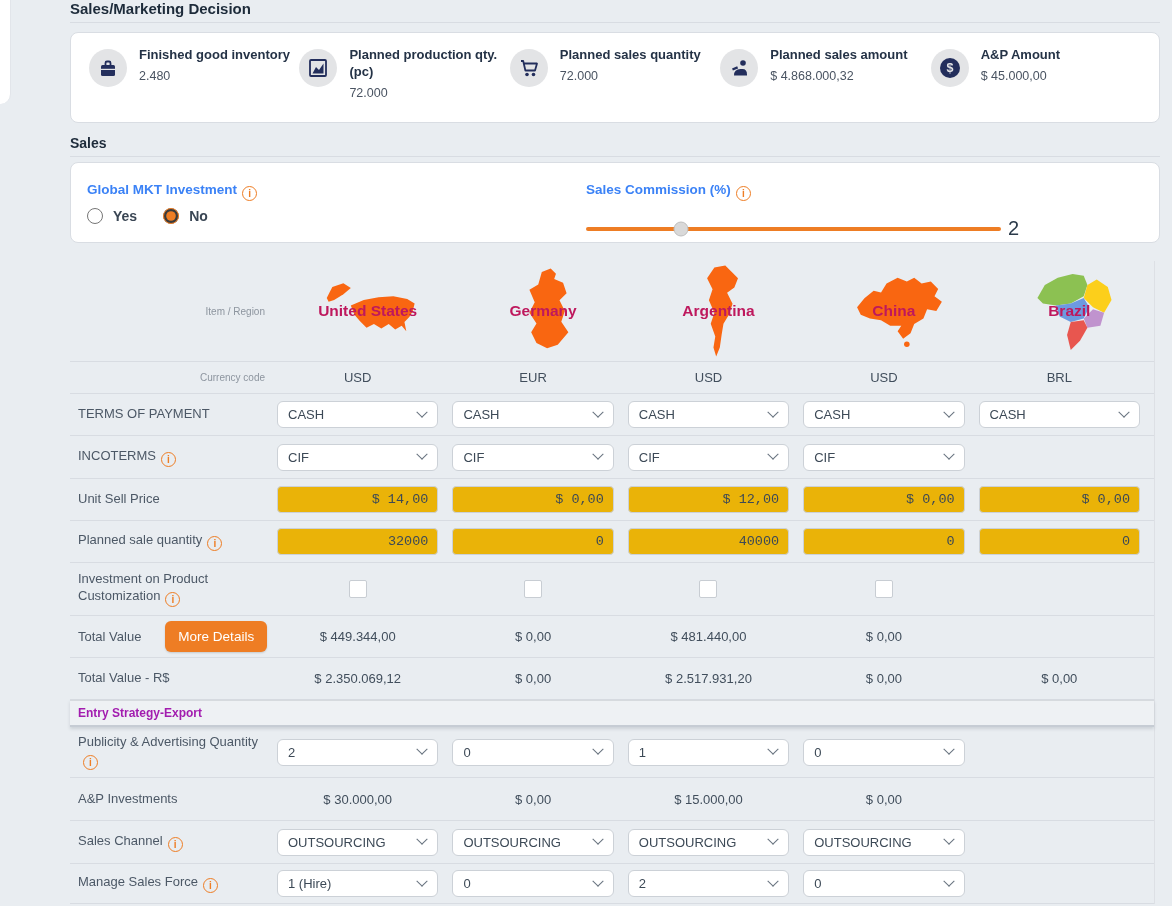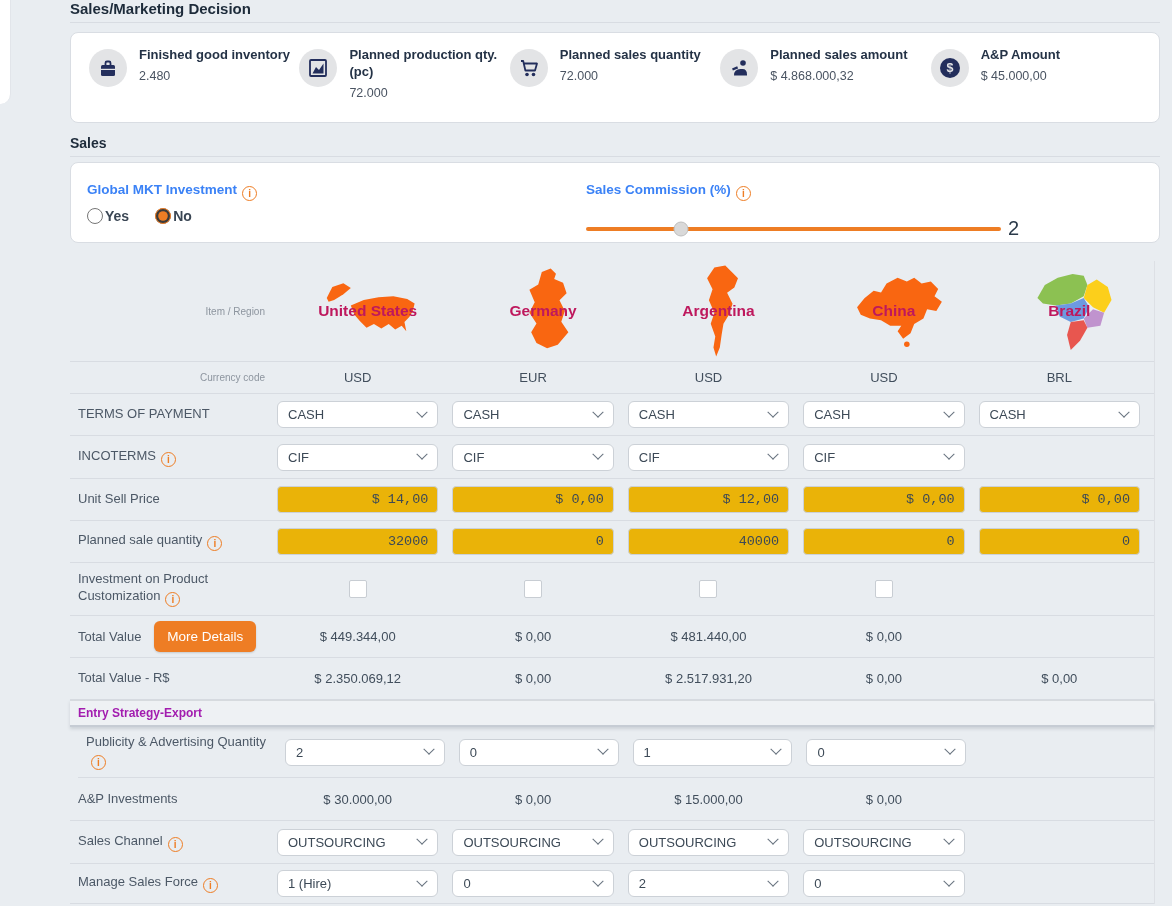--- a/index.html
+++ b/index.html
@@ -44,21 +44,21 @@
   .sales-card { margin-top:5px; height:81px; position:relative; padding:17px 0 0 16px; }
   .fld-label { font-size:13.5px; font-weight:bold; color:#3b82f6; }
   .info {
     display:inline-flex; align-items:center; justify-content:center;
     width:15px; height:15px; border:1.5px solid #ee7d24; border-radius:50%;
     color:#ee7d24; font-size:10px; font-weight:bold; margin-left:5px;
     vertical-align:-3px; cursor:pointer;
   }
   .info::after { content:"i"; }
   .radio-row { margin-top:7px; display:flex; align-items:center; gap:26px; }
-  .radio-opt { display:flex; align-items:center; gap:2px; cursor:pointer; }
+  .radio-opt { display:flex; align-items:center; gap:10px; cursor:pointer; }
   .radio-opt input { width:16px; height:16px; accent-color:#ee7d24; }
   .radio-opt span { font-size:14px; font-weight:bold; color:#3a4654; }
 
   .commission-block { position:absolute; left:515px; top:17px; width:560px; }
   .slider-row { margin-top:16px; display:flex; align-items:center; }
   .slider-track {
     position:relative; width:415px; height:4px; background:#ee7d24; border-radius:2px; cursor:pointer;
   }
   .slider-thumb {
     position:absolute; left:23%; top:50%; transform:translate(-50%,-50%);
@@ -78,21 +78,21 @@
     position:absolute; left:4px; right:14px; top:50%; transform:translateY(-50%);
     text-align:center; font-size:15.5px; font-weight:600; color:#be185d; pointer-events:none;
   }
   .small-label {
     font-size:10px; color:#8d959f; text-align:right; padding-right:12px;
     align-self:center; justify-self:stretch;
   }
   .h-currency { height:32px; }
   .h-std { height:42px; }
   .h-inv { height:53px; }
-  .h-pub { height:51px;margin-left:8px; }
+  .h-pub { height:51px; }
   .h-last { height:40px; }
 
   .t-label {
     padding-left:8px; font-size:13px; color:#4c5866; line-height:1.3;
   }
   .t-label .lbl-txt { vertical-align:middle; }
   .ctl { width:calc(100% - 14px); }
   .sel {
     height:27px; background:#fff; border:1px solid #ccd1d7; border-radius:6px;
     display:flex; align-items:center; justify-content:space-between;
@@ -110,21 +110,21 @@
     font-family:Liberation Mono, monospace; outline:none;
   }
   .val { display:block; width:calc(100% - 14px); text-align:center; font-size:13px; color:#414e5c; }
   .chk-wrap { width:calc(100% - 14px); display:flex; justify-content:center; }
   input[type="checkbox"] {
     appearance:none; width:18px; height:18px; background:#fff;
     border:1px solid #c8cdd3; border-radius:2px; cursor:pointer;
   }
   .tv-label { display:flex; align-items:center; padding-left:8px;gap:12px; }
   .btn-orange {
-    margin-left:1px; background:#ee7d24; color:#fff; border:none; border-radius:6px;
+    margin-left:12px; background:#ee7d24; color:#fff; border:none; border-radius:6px;
     font-family:"Liberation Sans", sans-serif; font-size:13.5px; font-weight:500;
     padding:8px 13px; cursor:pointer; box-shadow:0 1px 2px rgba(0,0,0,.15); white-space:nowrap;
   }
   .entry-band {
     height:27px; background:#eef1f4; border-top:1px solid #d6dade; border-bottom:2px solid #c6ccd4;
     box-shadow:0 2px 3px rgba(120,130,140,.25); display:flex; align-items:center;
     padding-left:8px; font-size:12px; font-weight:bold; color:#a21caf; position:relative; z-index:1;
   }
   svg { display:block; }
 </style>

